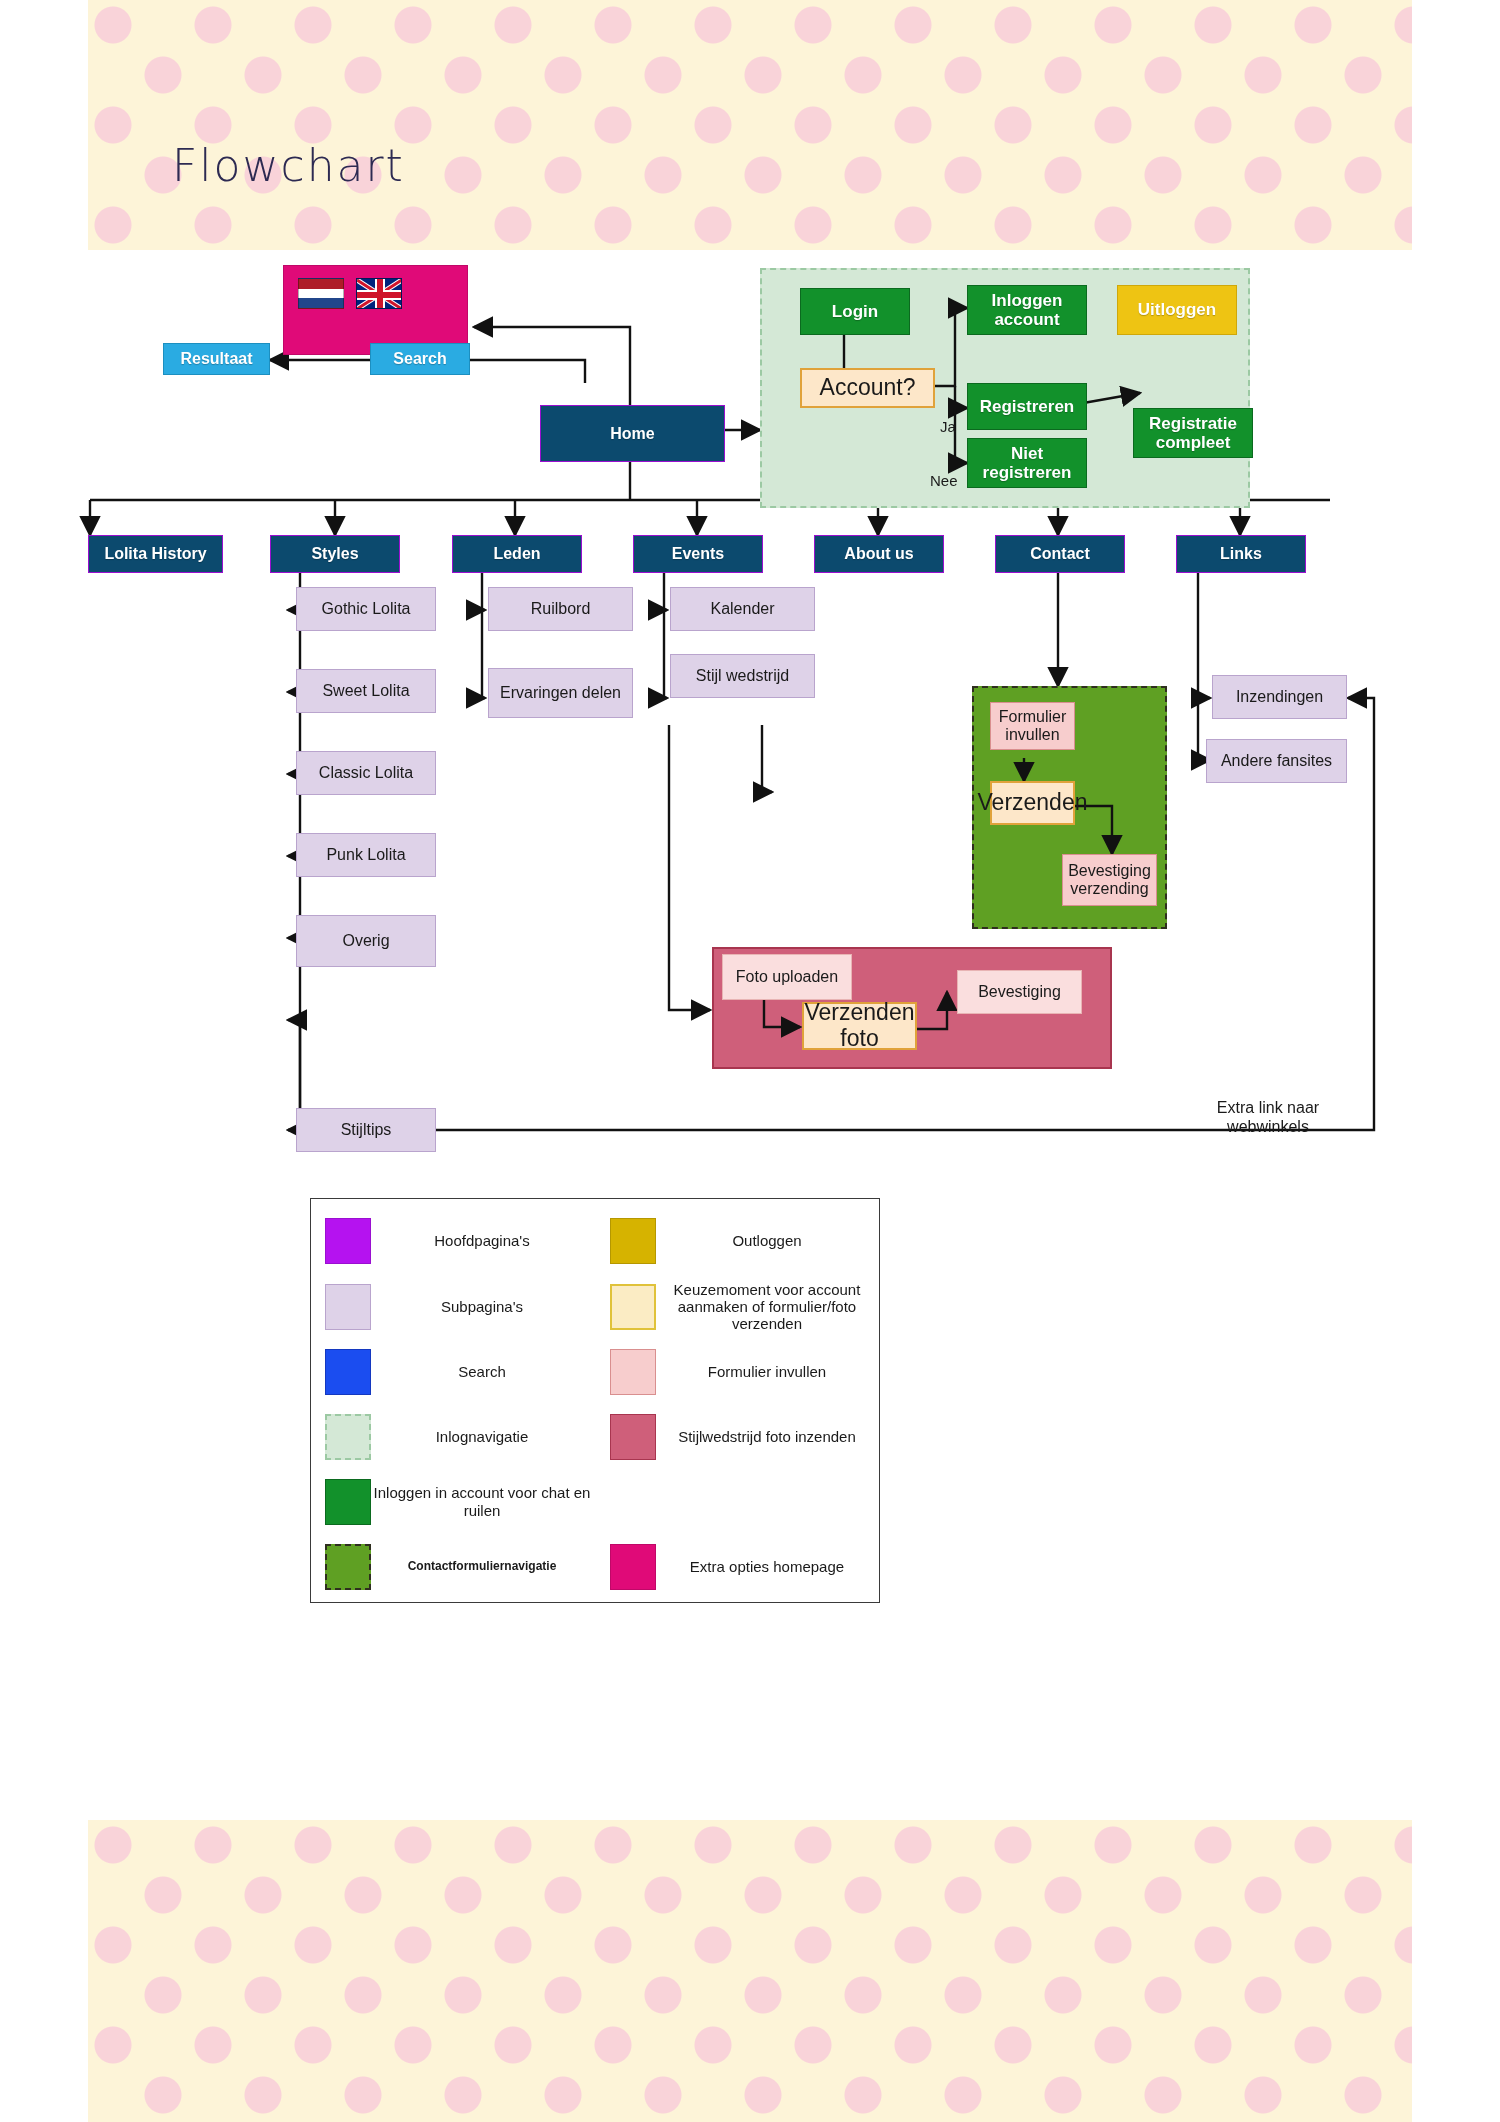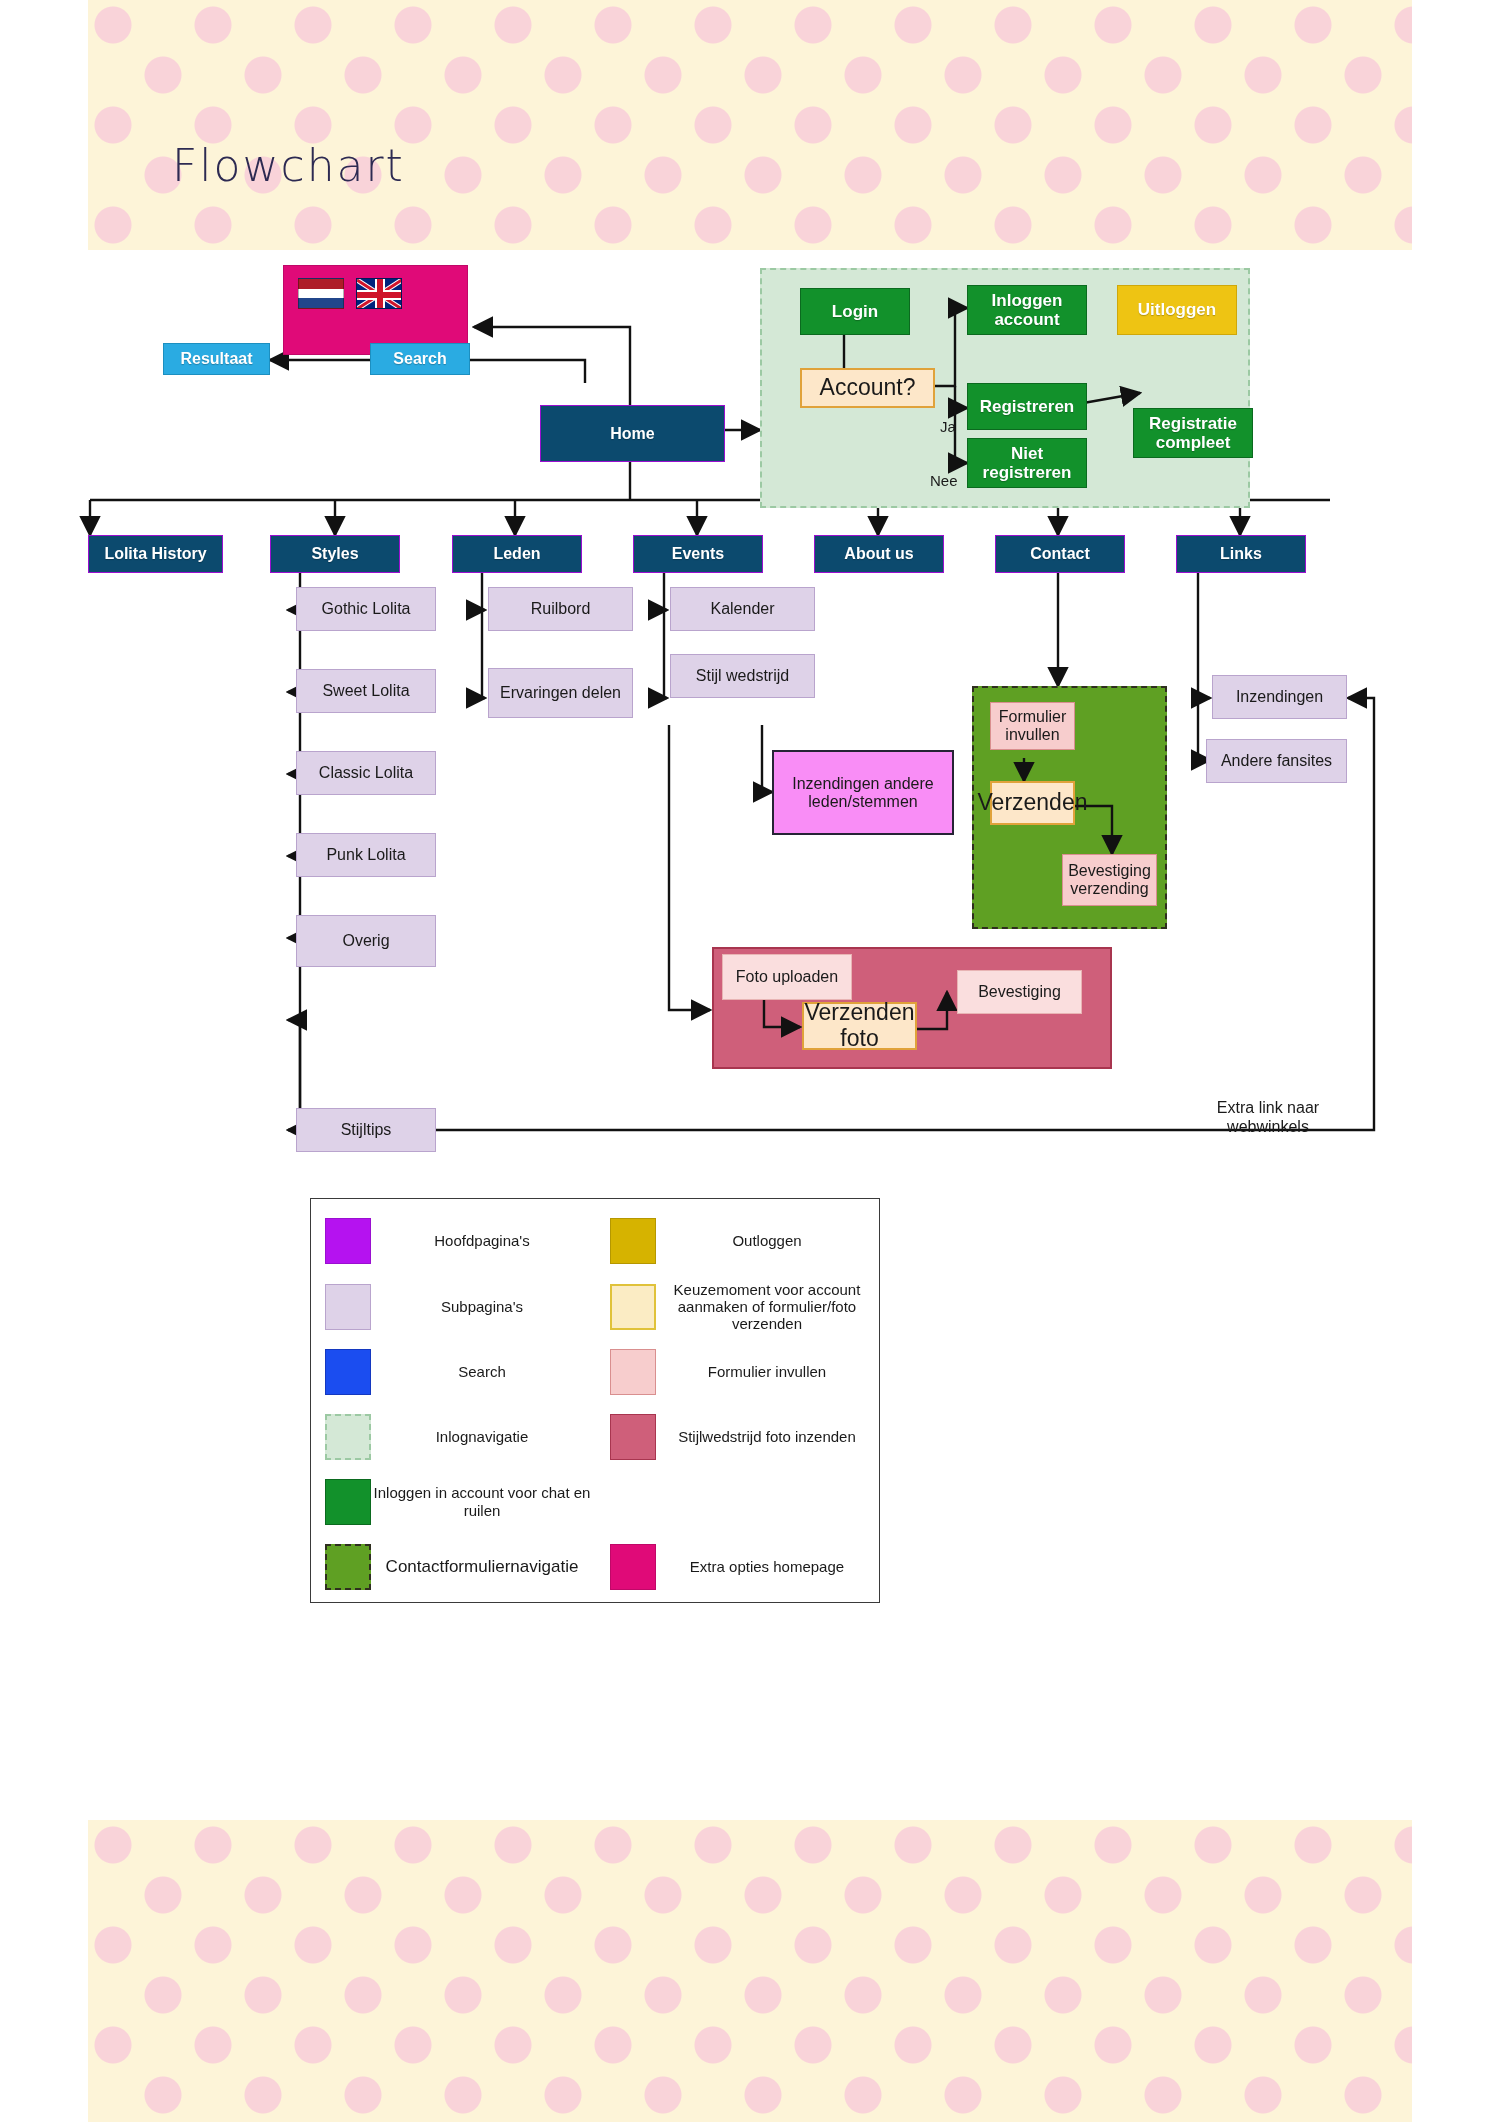--- a/index.html
+++ b/index.html
@@ -317,23 +317,20 @@
     <span>Stijl wedstrijd</span>
   </div>
 
   <div class="node sub-page" style="left:1212px; top:425px; width:135px; height:44px;">
     <span>Inzendingen</span>
   </div>
   <div class="node sub-page" style="left:1206px; top:489px; width:141px; height:44px;">
     <span>Andere fansites</span>
   </div>
 
-  <div class="node vote-box" style="left:772px; top:500px; width:182px; height:85px;">
-    <span>Inzendingen andere leden/stemmen</span>
-  </div>
 
   <div class="group grp-contact" style="left:972px; top:436px; width:195px; height:243px;"></div>
   <svg style="position:absolute;left:972px;top:436px;width:195px;height:243px;" viewBox="0 0 195 243">
     <defs>
       <marker id="ah3" markerWidth="9" markerHeight="9" refX="8" refY="4.5" orient="auto">
         <path d="M0,0 L9,4.5 L0,9 z" fill="#111"></path>
       </marker>
     </defs>
     <g stroke="#111" stroke-width="2.4" fill="none">
       <path d="M52,72 L52,95" marker-end="url(#ah3)"></path>
@@ -392,21 +389,21 @@
     <div class="legend-row" style="top:210px;">
       <span class="swatch sw-inlognav"></span>
       <span class="legend-label">Inlognavigatie</span>
     </div>
     <div class="legend-row" style="top:275px;">
       <span class="swatch sw-inlog"></span>
       <span class="legend-label">Inloggen in account voor chat en ruilen</span>
     </div>
     <div class="legend-row" style="top:340px;">
       <span class="swatch sw-contact"></span>
-      <span class="legend-label" style="font-size:17px;">Contactformuliernavigatie</span>
+      <span class="legend-label" style="font-size:12px;font-weight:bold;">Contactformuliernavigatie</span>
     </div>
   </div>
 
   <div class="legend-col right">
     <div class="legend-row" style="top:14px;">
       <span class="swatch sw-uitlog"></span>
       <span class="legend-label">Outloggen</span>
     </div>
     <div class="legend-row" style="top:80px;">
       <span class="swatch sw-keuze"></span>

